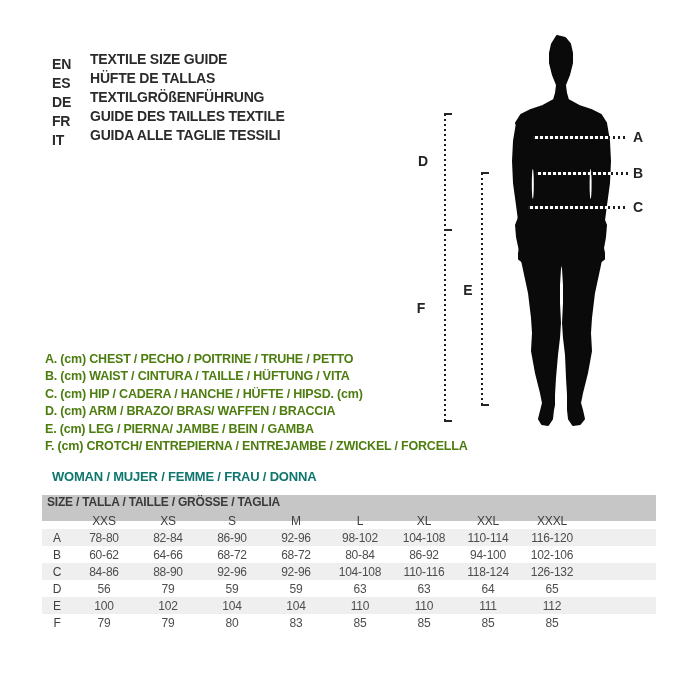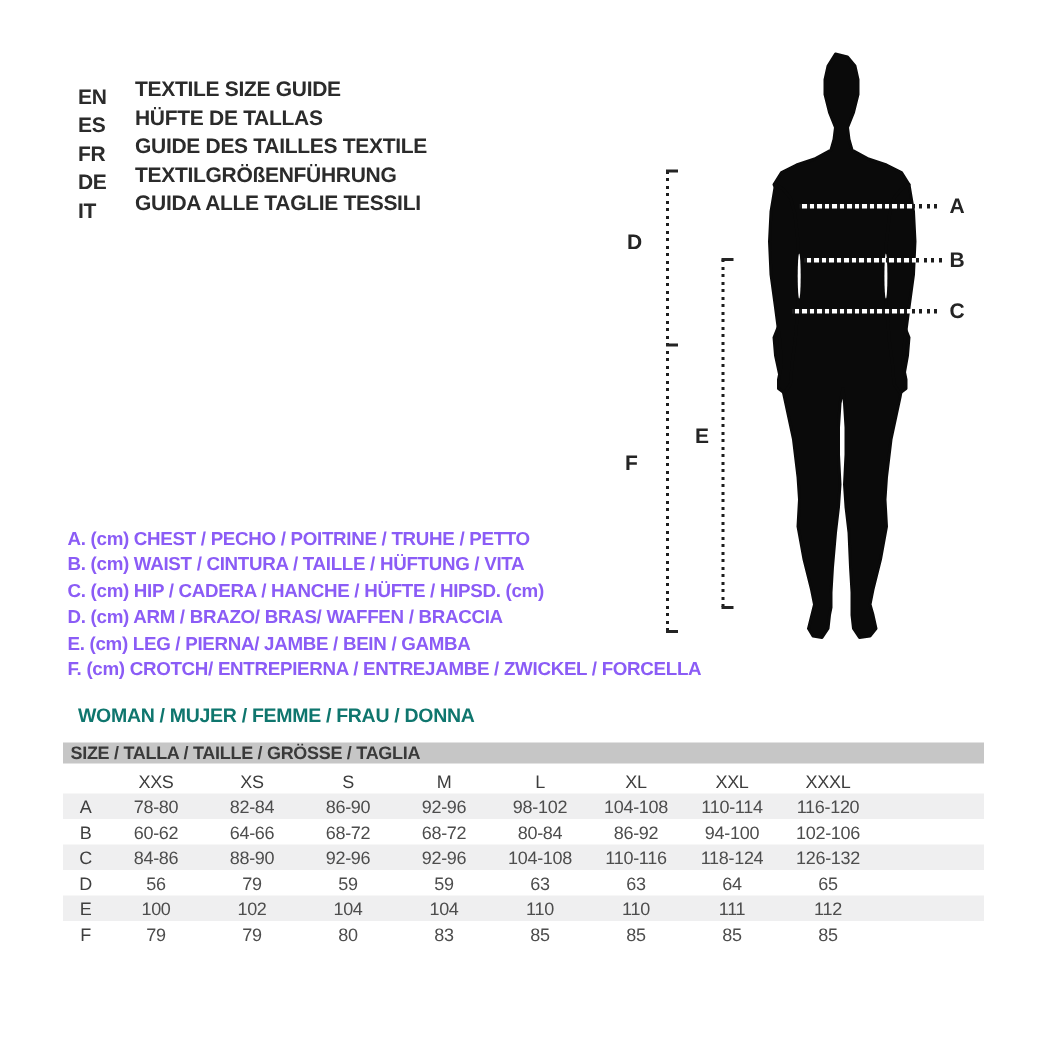--- a/index.html
+++ b/index.html
@@ -26,28 +26,28 @@
   #tkD1{left:444px;top:113px;} #tkD2{left:444px;top:229px;} #tkD3{left:444px;top:420px;}
   #tkE1{left:481px;top:172px;} #tkE2{left:481px;top:404px;}
   .mlabel{position:absolute;width:18px;text-align:center;
           font-weight:700;font-size:14px;color:#242424;}
   #mlA{left:629px;top:129px;} #mlB{left:629px;top:165px;} #mlC{left:629px;top:199px;}
   #mlD{left:414px;top:153px;} #mlE{left:459px;top:282px;} #mlF{left:412px;top:300px;}
 
   
   .legend{position:absolute;left:45px;top:350px;}
   .legend-row{height:17.5px;display:flex;align-items:center;
-              font-weight:700;font-size:12.5px;color:#8b5cf6;letter-spacing:-0.2px;}
+              font-weight:700;font-size:12.5px;color:#4d7c0f;letter-spacing:-0.2px;}
 
   
   .gender{position:absolute;left:52px;top:469px;
           font-weight:700;font-size:13px;color:#0f766e;letter-spacing:-0.2px;}
 
   
-  .size-bar{position:absolute;left:42px;top:495px;width:614px;height:14px;
+  .size-bar{position:absolute;left:42px;top:495px;width:614px;height:26px;
             background:#c6c6c6;line-height:14px;padding-left:5px;box-sizing:border-box;
             font-weight:700;font-size:12px;color:#3a3a3a;letter-spacing:-0.2px;}
 
   
   .size-table{position:absolute;left:42px;top:512px;width:614px;}
   .trow{display:grid;grid-template-columns:30px repeat(8,64px) 1fr;height:17px;align-items:center;
         font-weight:400;font-size:12px;color:#4d4d4d;letter-spacing:-0.2px;}
   .trow.banded{background:#efeff0;}
   .trow.thead{color:#3d3d3d;}
   .tcell{text-align:center;}
@@ -61,26 +61,26 @@
   <div class="lang-list">
       <div class="lang-row">
         <span class="lang-code">EN</span>
         <span>TEXTILE SIZE GUIDE</span>
       </div>
       <div class="lang-row">
         <span class="lang-code">ES</span>
         <span>HÜFTE DE TALLAS</span>
       </div>
       <div class="lang-row">
+        <span class="lang-code">DE</span>
+        <span>TEXTILGRÖßENFÜHRUNG</span>
+      </div>
+      <div class="lang-row">
         <span class="lang-code">FR</span>
         <span>GUIDE DES TAILLES TEXTILE</span>
-      </div>
-      <div class="lang-row">
-        <span class="lang-code">DE</span>
-        <span>TEXTILGRÖßENFÜHRUNG</span>
       </div>
       <div class="lang-row">
         <span class="lang-code">IT</span>
         <span>GUIDA ALLE TAGLIE TESSILI</span>
       </div>
     </div>
 
   <svg class="fig-svg" viewBox="0 0 110 395" xmlns="http://www.w3.org/2000/svg">
     <g fill="#0a0a0a" stroke="#0a0a0a" stroke-width="2" stroke-linejoin="round">
       <path d="M52,3 L60,5 L65,11 L67,20 L67,30 L64,42 L60,52 L61,60 L63,67

